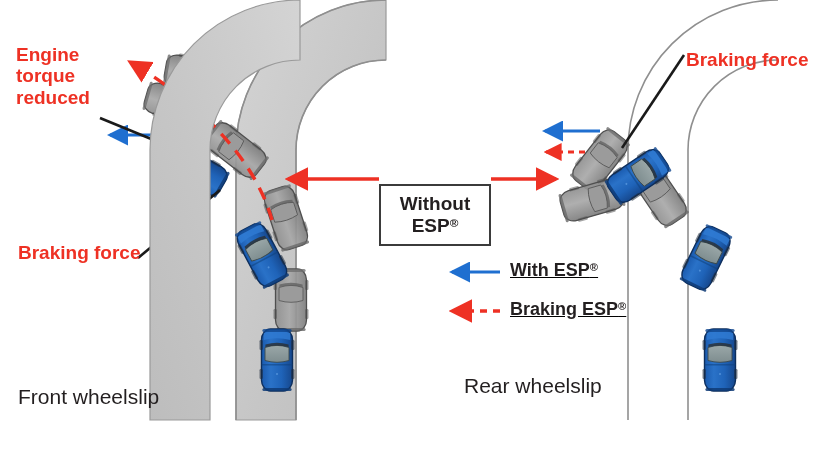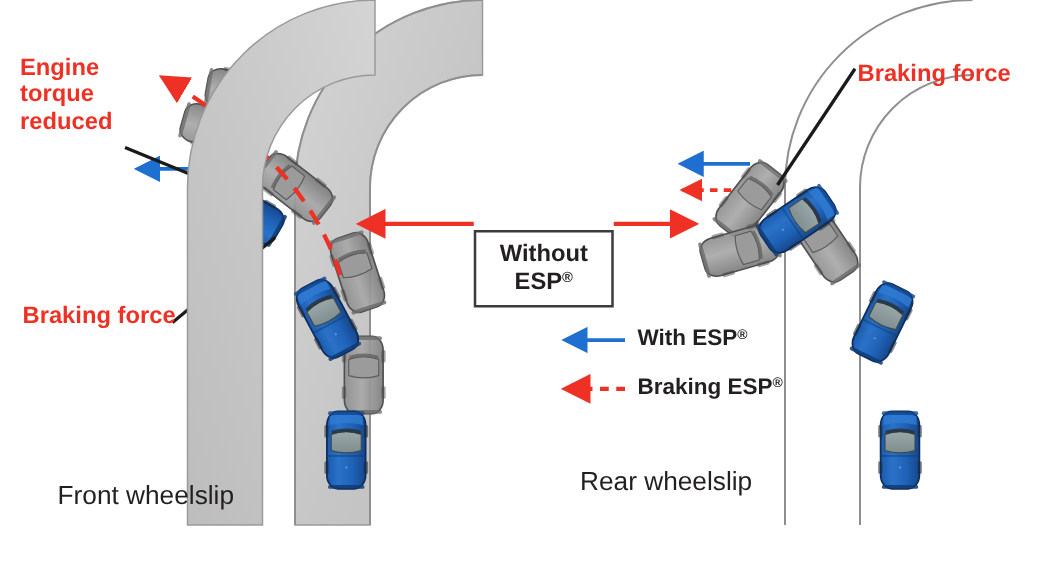--- a/index.html
+++ b/index.html
@@ -64,20 +64,21 @@
   }
   .reg {
     font-size: 0.62em;
     vertical-align: 0.45em;
   }
   .legend-row {
     position: absolute;
     display: flex;
     align-items: flex-end;
     gap: 9px;
+    text-decoration: underline;
   }
 </style>
 </head>
 <body>
 
 <div id="stage">
 
   <svg class="layer" viewBox="0 0 838 460">
     <defs>
 
@@ -240,17 +241,17 @@
   </div>
 
   <div class="legend-row" style="left:510px; top:260px;">
     <span class="legend-text"><span>With ESP</span><span class="reg">®</span></span>
   </div>
 
   <div class="legend-row" style="left:510px; top:299px;">
     <span class="legend-text"><span>Braking ESP</span><span class="reg">®</span></span>
   </div>
 
-  <div class="lbl lbl-dark" style="left:18px; top:385px;margin-left:28px;">Front wheelslip</div>
+  <div class="lbl lbl-dark" style="left:18px; top:385px;">Front wheelslip</div>
 
   <div class="lbl lbl-dark" style="left:464px; top:374px;">Rear wheelslip</div>
 
 </div>
 
 </body></html>

